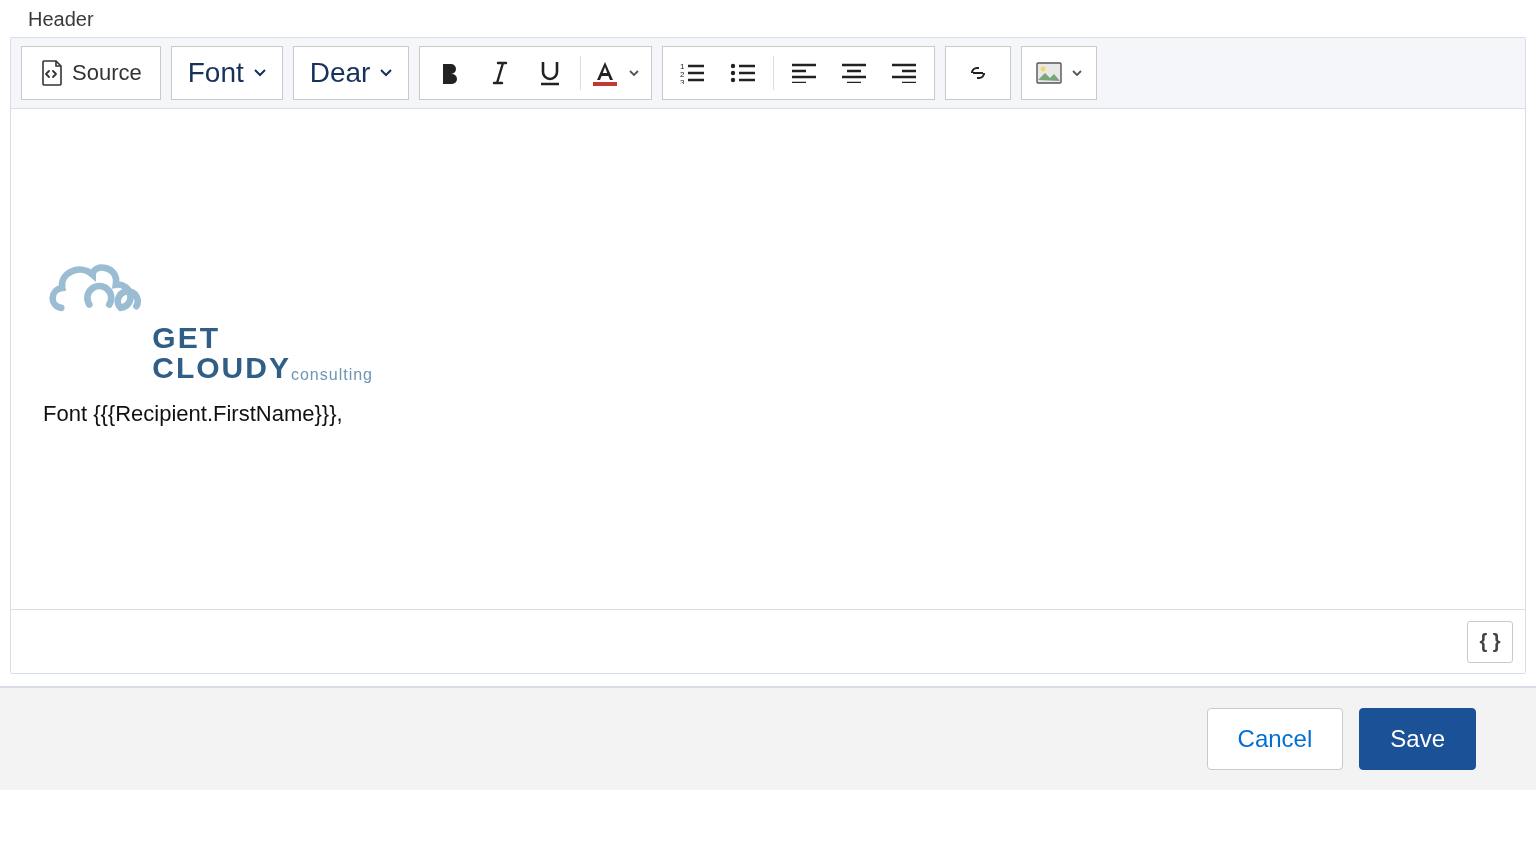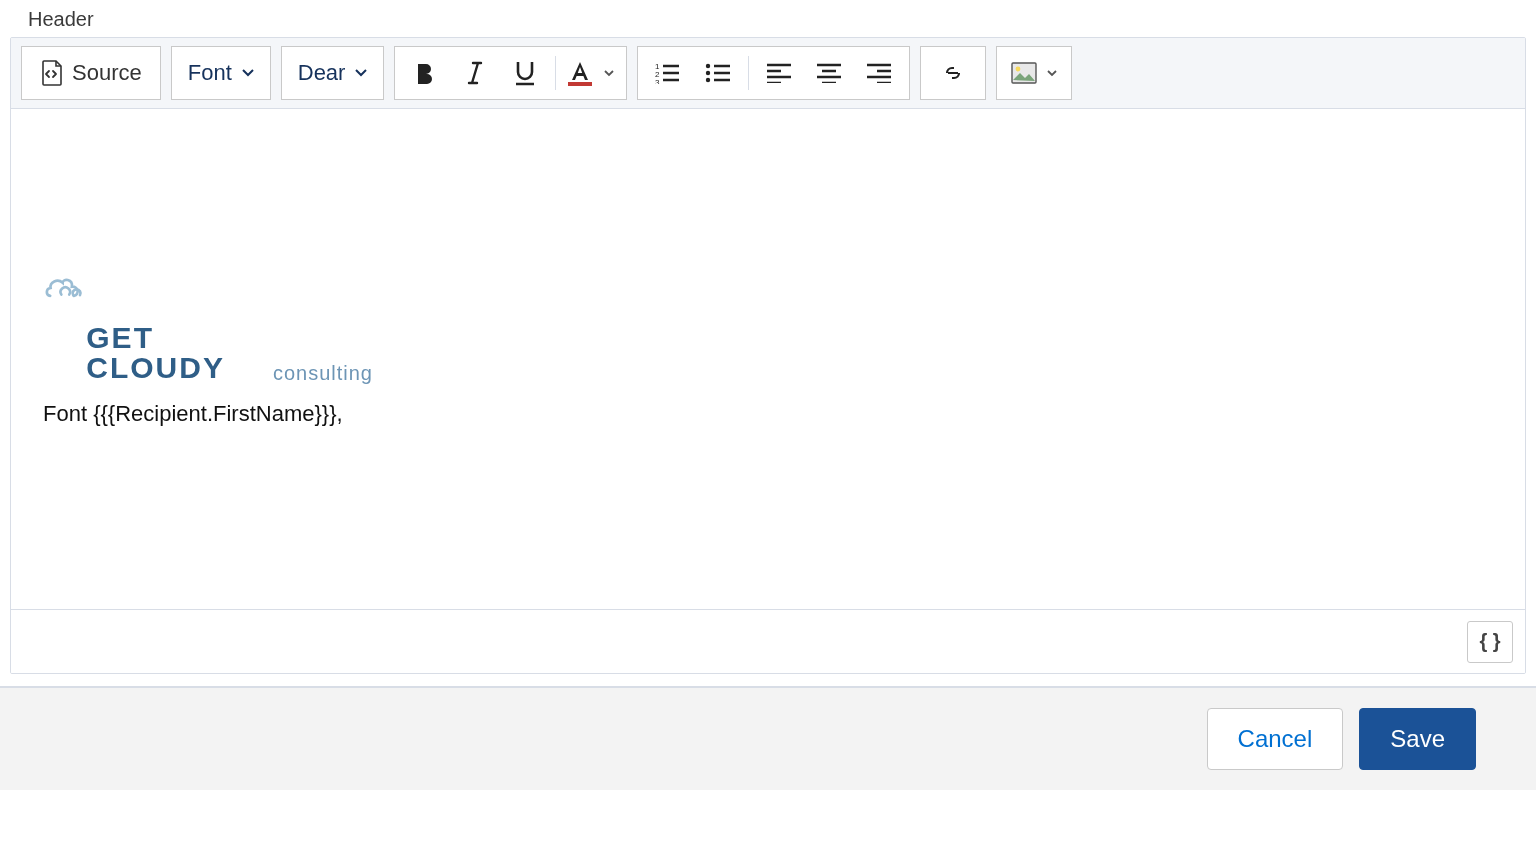--- a/index.html
+++ b/index.html
@@ -5,32 +5,32 @@
   * { box-sizing: border-box; margin: 0; padding: 0; }
   html, body { width: 1536px; height: 848px; font-family: -apple-system, "Helvetica Neue", Arial, sans-serif; background: #fff; }
   .wrap { padding: 8px 10px 0 10px; }
   .field-label { font-size: 20px; color: #3a3a3a; margin: 0 0 6px 18px; }
   .editor { border: 1px solid #d8dde6; border-radius: 2px; overflow: hidden; }
   .toolbar { background: #f4f6f9; border-bottom: 1px solid #d8dde6; padding: 8px 10px; display: flex; align-items: center; gap: 10px; }
   .tb-group { display: inline-flex; align-items: center; gap: 6px; background: #fff; border: 1px solid #c9c9c9; border-radius: 0; padding: 6px 8px; height: 54px; }
   .tb-group.single { padding: 6px 10px; }
   .tb-btn { background: none; border: none; padding: 4px 8px; cursor: pointer; display: inline-flex; align-items: center; gap: 6px; font-size: 18px; color: #16325c; }
   .tb-btn.icon { width: 44px; height: 40px; justify-content: center; padding: 0; }
-  .tb-btn.combo { font-size: 22px; color: #16325c; padding: 0 6px; }
+  .tb-btn.combo { font-size: 28px; color: #16325c; padding: 0 6px; }
   .sep { width: 1px; height: 34px; background: #d8dde6; margin: 0 2px; }
   .caret { display: inline-block; margin-left: 4px; }
   .caret svg { display: block; }
   .source-btn { font-size: 22px; color: #333; gap: 10px; }
   .source-btn .lbl { color: #333; }
   .font-btn, .size-btn { font-size: 22px; color: #16325c; }
   .editor-body { background: #fff; min-height: 500px; padding: 24px 32px; display:flex; flex-direction:column; gap:18px; }
   .logo-block { width: 330px; height: 250px; display:flex; align-items:flex-end; justify-content:flex-end; }
   .logo-svg { width: 330px; height: 190px; }
   .logo-text1 { font-size: 30px; font-weight: 700; letter-spacing: 2px; color: #2f5e87; line-height: 1; margin-top: -4px;}
-  .logo-text2 { font-size: 20px; color: #6d95b5; letter-spacing: 1px; line-height: 1; margin-left: 48px; }
+  .logo-text2 { font-size: 16px; color: #6d95b5; letter-spacing: 1px; line-height: 1; }
   .body-text { font-size: 22px; color: #111; }
   .editor-footer { border-top: 1px solid #d8dde6; background: #fff; height: 64px; display:flex; justify-content:flex-end; align-items:center; padding: 0 12px; }
   .merge-btn { width: 46px; height: 42px; border: 1px solid #c9c9c9; border-radius: 3px; background: #fff; display:flex; align-items:center; justify-content:center; font-size: 20px; font-weight: 600; color: #444; cursor:pointer;}
   .page-footer { margin-top: 12px; border-top: 2px solid #d8dde6; background: #f3f3f3; height: 104px; display:flex; justify-content:flex-end; align-items:center; gap: 16px; padding: 0 60px 0 0; }
   .btn { height: 62px; padding: 0 30px; font-size: 24px; border-radius: 4px; cursor: pointer; display:inline-flex; align-items:center; justify-content:center; }
   .btn-cancel { background: #fff; border: 1px solid #c9c9c9; color: #0070d2; }
   .btn-save { background: #1b5297; border: 1px solid #1b5297; color: #fff; }
   
   svg { display:block; }
 </style>

